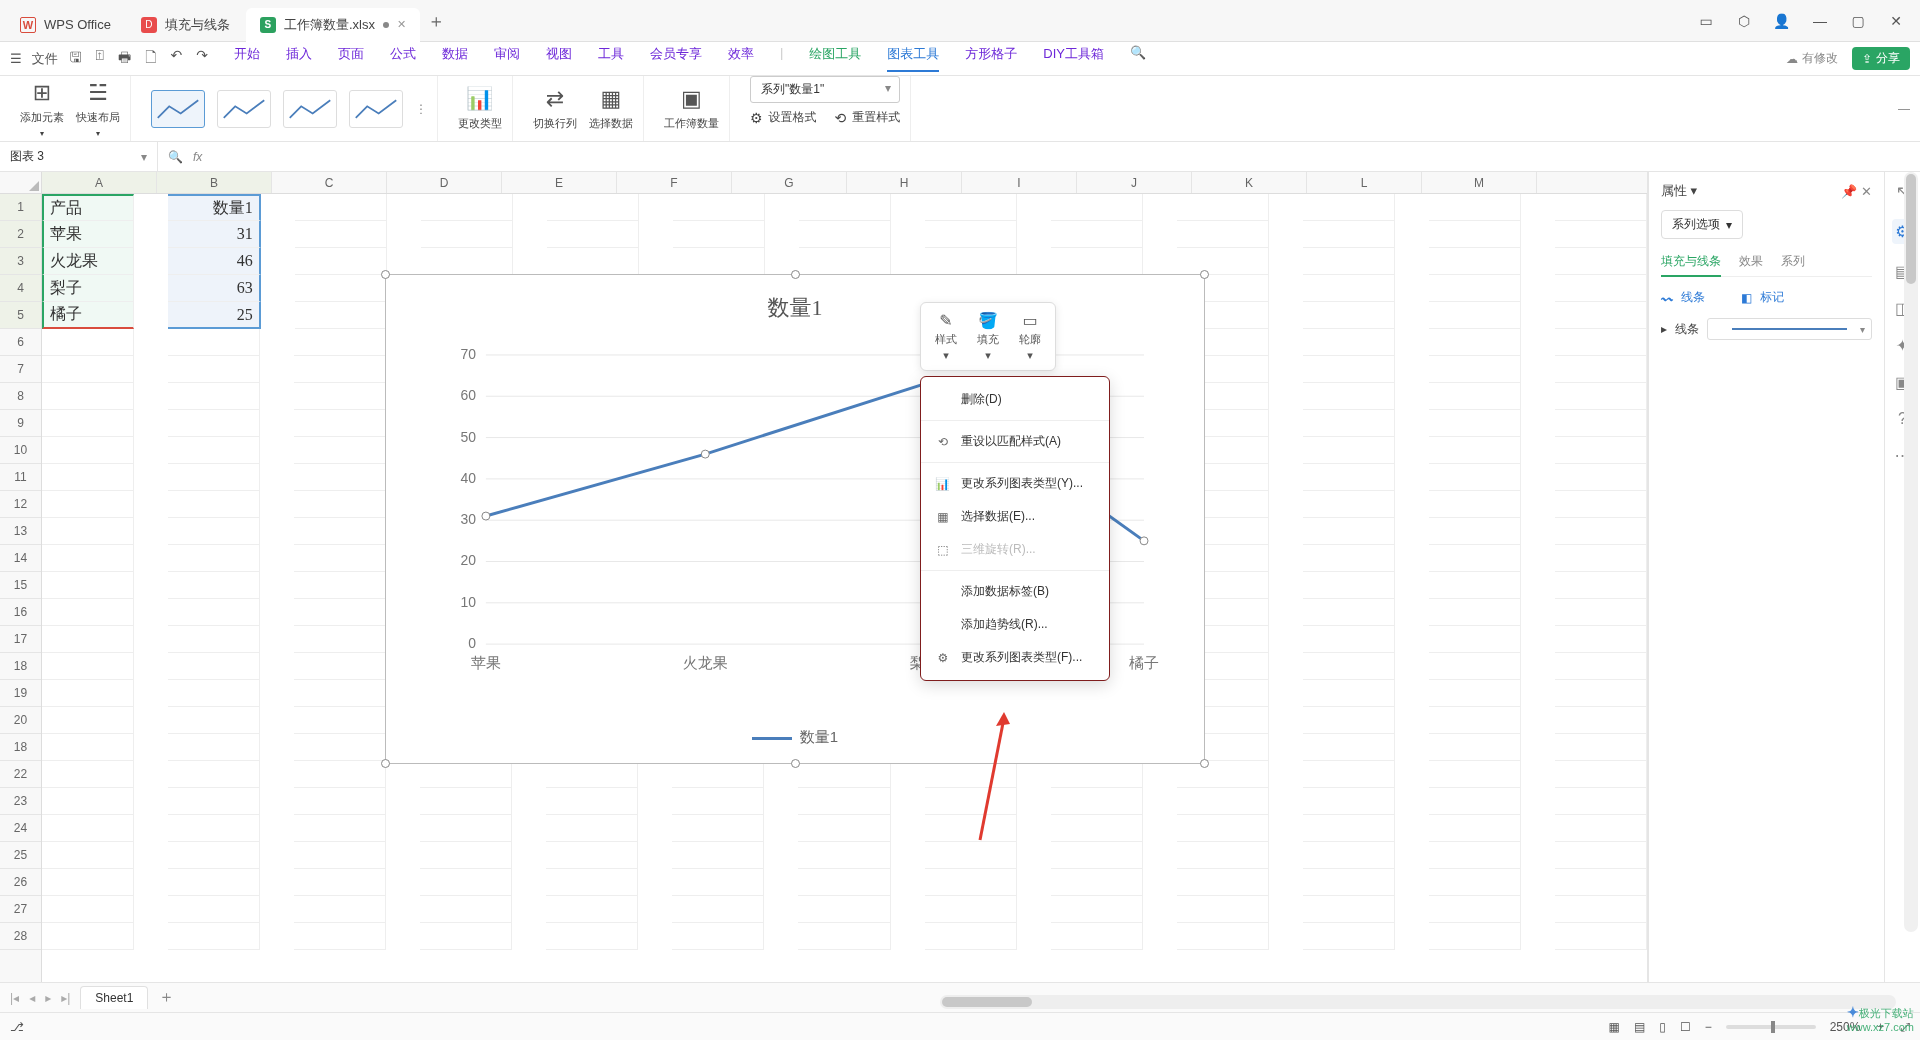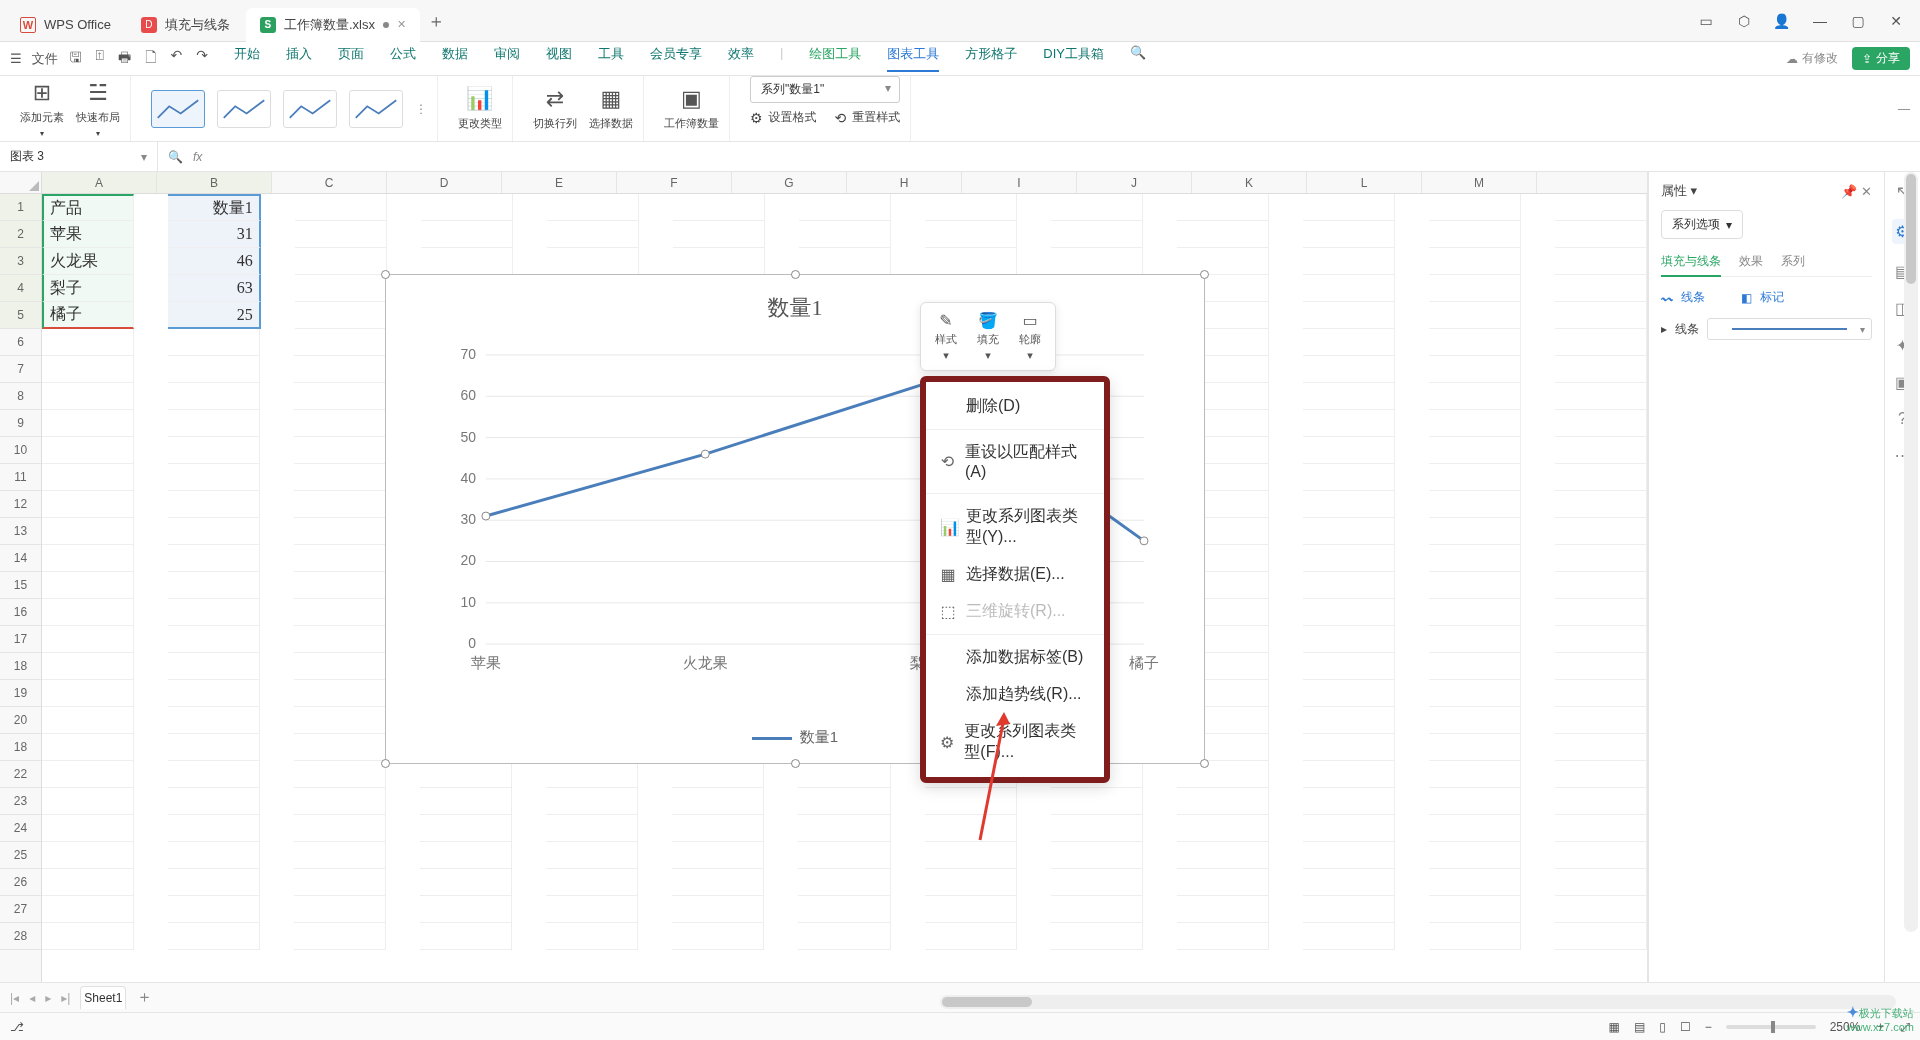--- a/index.html
+++ b/index.html
@@ -19,21 +19,21 @@
 .logo-s { width:16px; height:16px; background:#2ca15f; border-radius:3px; color:#fff; font-size:10px; display:inline-flex; align-items:center; justify-content:center; font-weight:bold;}
 .dirty-dot{width:6px;height:6px;background:#888;border-radius:50%;}
 
 
 .menurow { height:34px; display:flex; align-items:center; border-bottom:1px solid #e5e5e5; padding:0 10px; gap:2px; font-size:13px;}
 .menurow .file { display:flex; align-items:center; gap:10px; margin-right:10px;}
 .menurow .file span{color:#555;}
 .quick { display:flex; gap:14px; color:#555; margin-right:14px;}
 .quick span{font-size:14px;}
 .menutabs { display:flex; gap:26px; margin-left:10px;}
-.menutabs span { color:#0f766e; cursor:pointer; }
+.menutabs span { color:#6d28d9; cursor:pointer; }
 .menutabs .sep { color:#ccc; }
 .menutabs .green { color:#2aa564; }
 .menutabs .blue  { color:#2d7ad6; border-bottom:2px solid #2d7ad6; padding-bottom:7px; }
 .menurow .right { margin-left:auto; display:flex; align-items:center; gap:14px; }
 .share-btn{background:#2aa564;color:#fff;padding:3px 10px;border-radius:4px;font-size:12px;display:flex;align-items:center;gap:4px;}
 .cloud{color:#888;font-size:12px;display:flex;align-items:center;gap:4px;}
 
 
 .ribbon { height:66px; border-bottom:1px solid #e5e5e5; display:flex; align-items:center; padding:0 10px; gap:10px;}
 .rgroup { display:flex; align-items:center; height:100%; border-right:1px solid #eee; padding:0 10px; gap:12px;}
@@ -90,21 +90,21 @@
 .plot{position:absolute;left:60px;top:60px;right:40px;bottom:90px;}
 .legend{position:absolute;bottom:16px;left:0;right:0;text-align:center;font-size:15px;color:#666;font-family:"SimSun",serif;}
 .legend .swatch{display:inline-block;width:40px;height:3px;background:#4a7ebb;vertical-align:middle;margin-right:8px;}
 
 
 .minitb{position:absolute;left:920px;top:130px;background:#fff;border:1px solid #ddd;border-radius:6px;box-shadow:0 2px 8px rgba(0,0,0,.1);display:flex;padding:6px 4px;}
 .minitb .mbtn{display:flex;flex-direction:column;align-items:center;padding:2px 10px;font-size:11px;color:#555;gap:2px;}
 .minitb .mbtn .ico{font-size:16px;}
 
 
-.ctxmenu{position:absolute;left:920px;top:204px;width:190px;background:#fff;border:6px solid #7f1d1d;border-radius:6px;box-shadow:0 4px 16px rgba(0,0,0,.15);padding:6px 0;font-size:16px;}
+.ctxmenu{position:absolute;left:920px;top:204px;width:190px;background:#fff;border:1px solid #7f1d1d;border-radius:6px;box-shadow:0 4px 16px rgba(0,0,0,.15);padding:6px 0;font-size:12px;}
 .ctxmenu .item{display:flex;align-items:center;gap:10px;padding:8px 14px;color:#333;}
 .ctxmenu .item.dis{color:#bbb;}
 .ctxmenu .sep{height:1px;background:#eee;margin:4px 0;}
 .ctxmenu .ico{width:16px;text-align:center;color:#666;}
 
 
 .arrow{position:absolute;left:970px;top:540px;width:40px;height:130px;pointer-events:none;}
 
 
 .rp-head{display:flex;justify-content:space-between;align-items:center;margin-bottom:10px;color:#444;font-size:13px;}
@@ -115,21 +115,21 @@
 .rp-tabs .t.act{color:#2aa564;border-bottom:2px solid #2aa564;padding-bottom:5px;margin-bottom:-7px;}
 .rp-row{display:flex;align-items:center;gap:8px;margin-bottom:12px;color:#444;}
 .rp-row .a{color:#2d7ad6;font-size:12px;}
 .rp-line-prev{flex:1;height:22px;border:1px solid #ddd;border-radius:3px;display:flex;align-items:center;justify-content:center;position:relative;}
 .rp-line-prev:after{content:"▾";position:absolute;right:6px;color:#888;font-size:10px;}
 .rp-line-prev .ln{width:70%;height:2px;background:#4a7ebb;}
 
 
 .sheettabs{position:absolute;left:0;right:0;bottom:28px;height:30px;border-top:1px solid #e5e5e5;display:flex;align-items:center;padding:0 10px;gap:10px;background:#fafafa;font-size:12px;}
 .sheettabs .nav{color:#aaa;}
-.sheettabs .stab{padding:4px 3px;border-radius:4px 4px 0 0;background:#fff;border:1px solid #e0e0e0;border-bottom:none;}
+.sheettabs .stab{padding:4px 14px;border-radius:4px 4px 0 0;background:#fff;border:1px solid #e0e0e0;border-bottom:none;}
 .sheettabs .plus{color:#888;font-size:16px;}
 .hscroll{position:absolute;right:24px;left:940px;height:14px;bottom:3px;background:#eee;border-radius:7px;}
 .hscroll .thumb2{position:absolute;left:2px;width:90px;height:10px;top:2px;background:#c8c8c8;border-radius:5px;}
 
 
 .status{position:absolute;left:0;right:0;bottom:0;height:28px;border-top:1px solid #e5e5e5;display:flex;align-items:center;padding:0 10px;font-size:12px;color:#555;background:#fafafa;}
 .status .right{margin-left:auto;display:flex;align-items:center;gap:14px;}
 .zslider{width:90px;height:4px;background:#ddd;border-radius:2px;position:relative;}
 .zslider .zk{position:absolute;left:50%;top:-4px;width:4px;height:12px;background:#888;}
 

